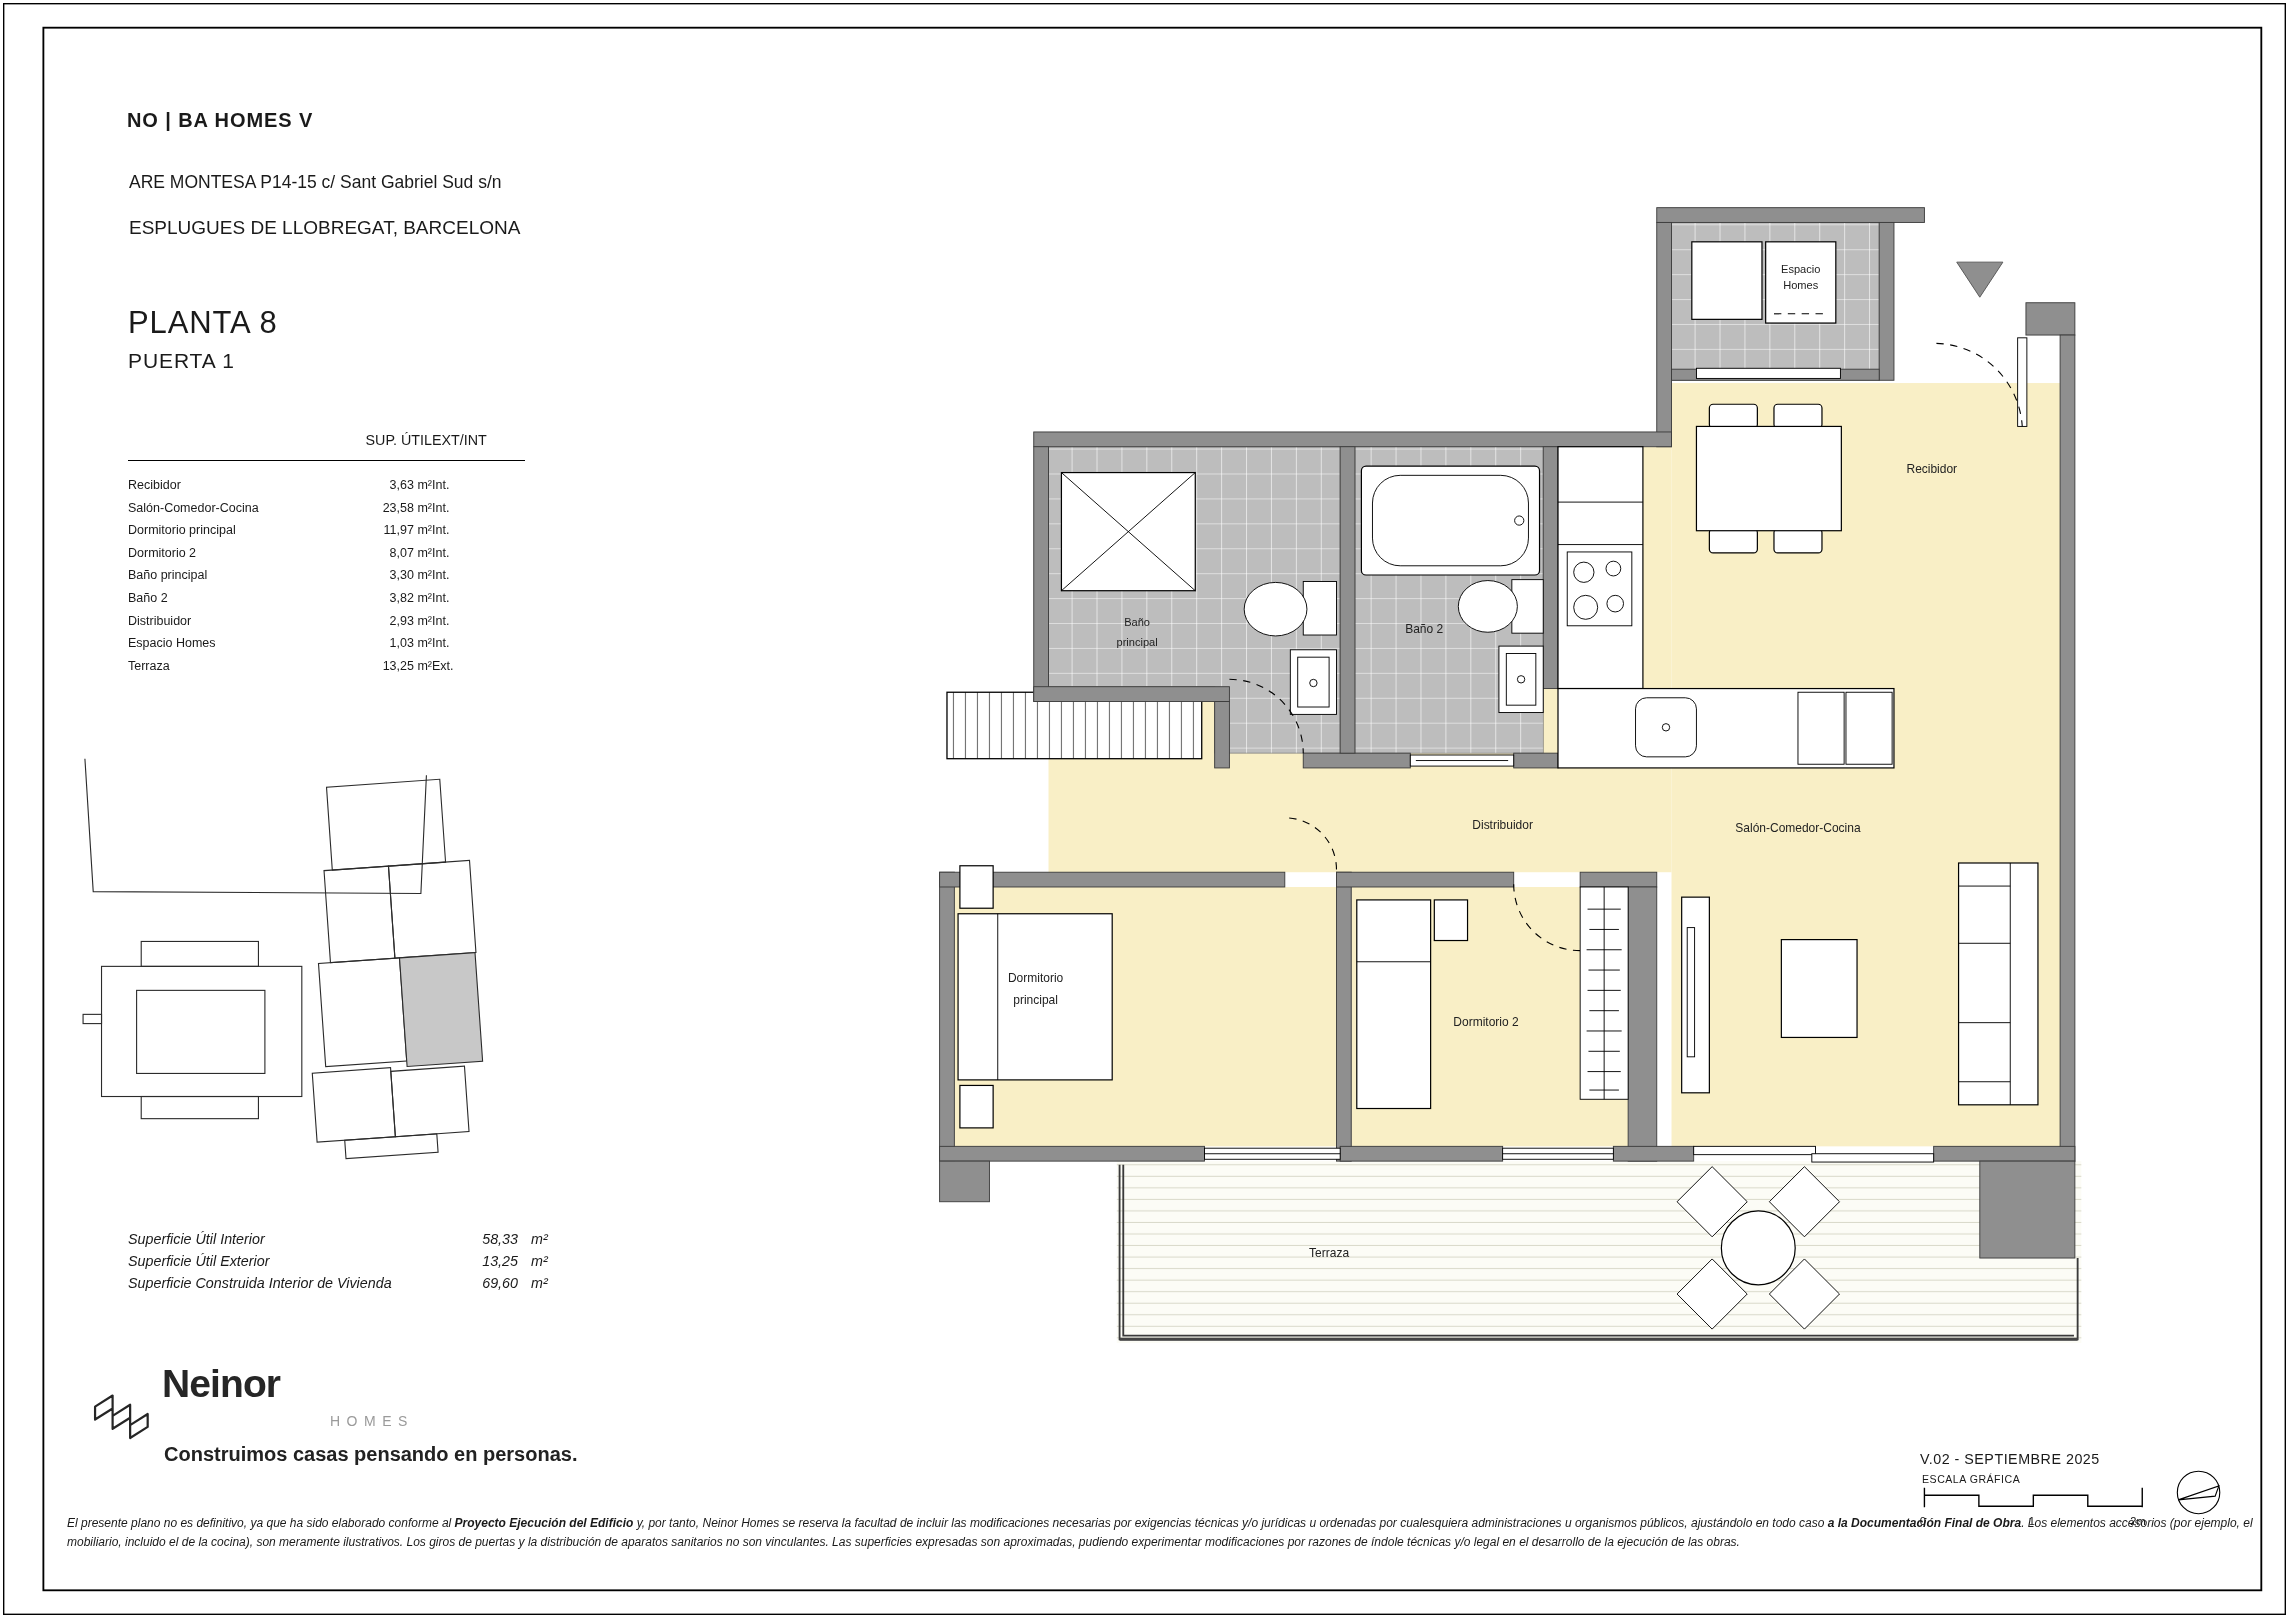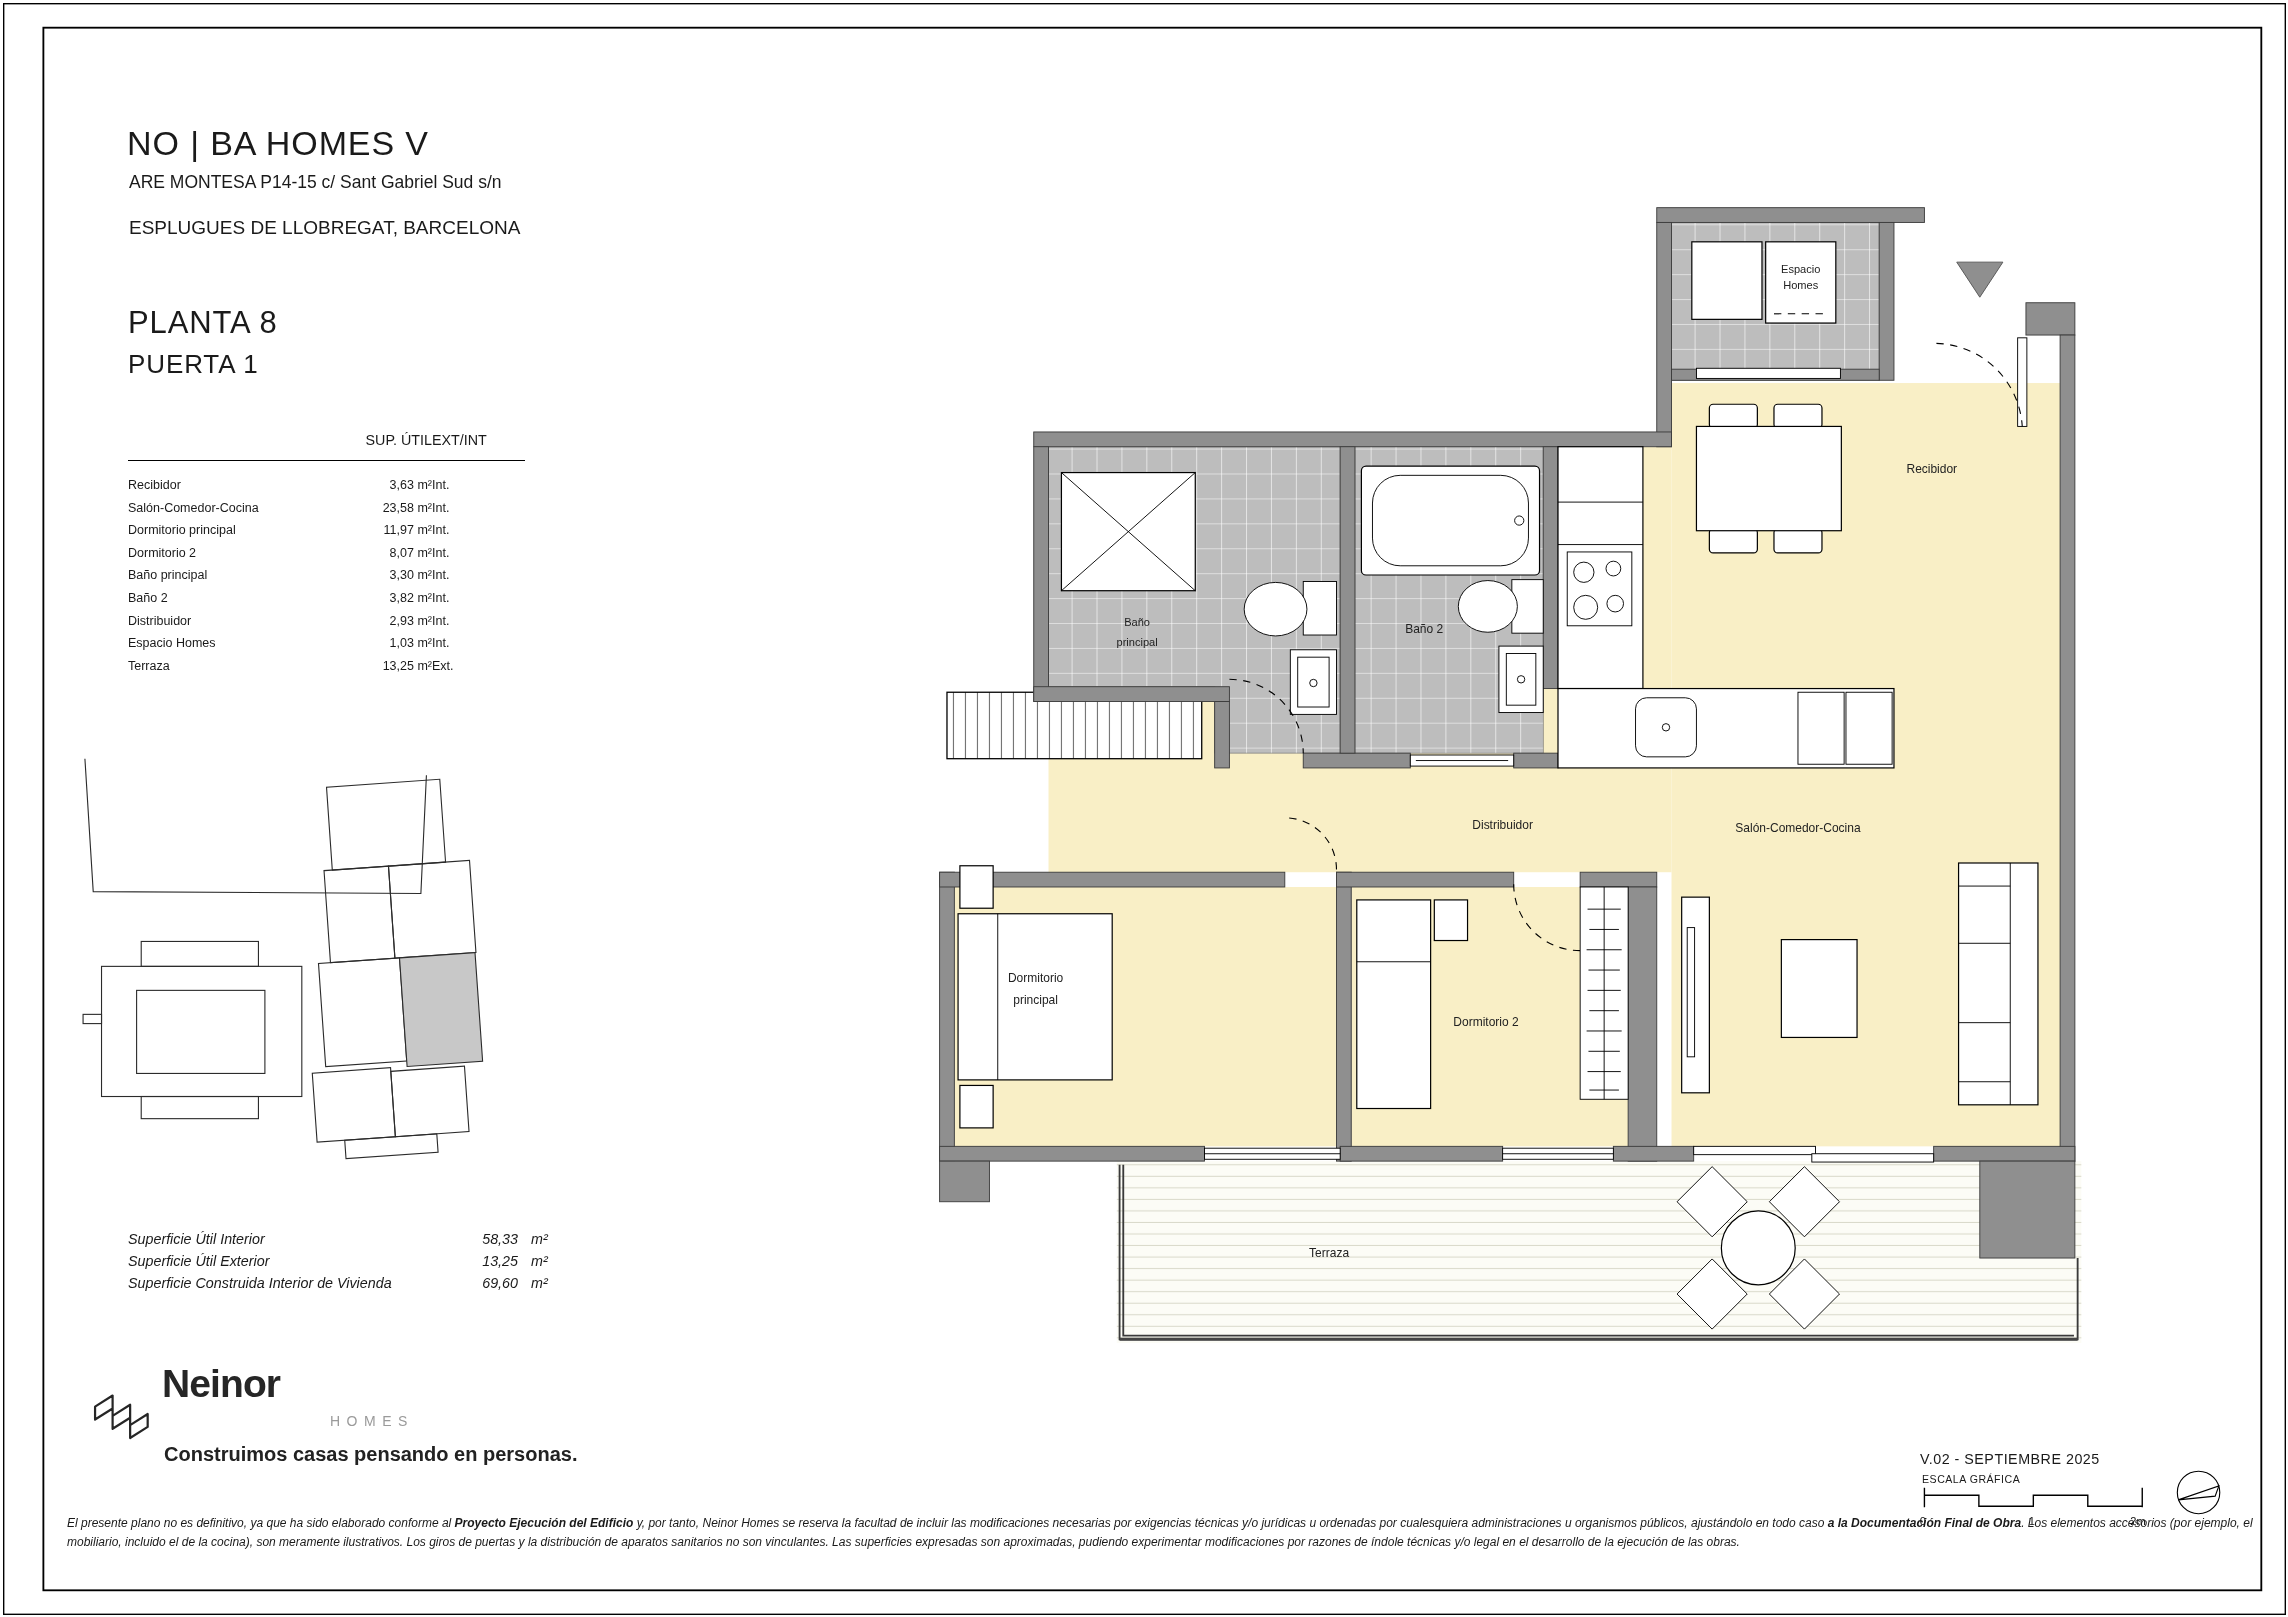--- a/index.html
+++ b/index.html
@@ -1,23 +1,23 @@
 <!DOCTYPE html>
 <html style="--floor: #F9EFC6; --wall: #8F8F8F; --tile: #BDBDBD; --deck-line: #D9D9CA;font-size:14.8px"><head>
 <meta charset="utf-8">
 <style>
   html,body{margin:0;padding:0;width:2289px;height:1618px;background:#ffffff;
     font-family:"Liberation Sans",sans-serif;color:#1a1a1a;overflow:hidden;position:relative;}
   .abs{position:absolute;}
   
-  .title{left:127px;top:124px;font-size:34px;font-weight:normal;letter-spacing:0.9px;}
+  .title{left:127px;top:109px;font-size:20px;font-weight:bold;letter-spacing:0.9px;}
   .addr1{left:129px;top:172px;font-size:17.5px;}
   .addr2{left:129px;top:217px;font-size:19px;}
   .planta{left:128px;top:305px;font-size:31px;letter-spacing:0.9px;}
-  .puerta{left:128px;top:349px;font-size:26px;letter-spacing:0.9px;}
+  .puerta{left:128px;top:349px;font-size:21px;letter-spacing:0.9px;}
   .areas{left:128px;top:432px;width:397px;}
   .thead,.trow{display:grid;grid-template-columns:166px 138px 88px;}
   .thead{font-size:14.3px;padding-bottom:12px;border-bottom:1.8px solid #000;}
   .tbody{padding-top:13px;}
   .trow{font-size:12.5px;line-height:22.6px;}
   .tv{text-align:right;}
   .tt{text-align:left;}
   .summary{left:128px;top:1228px;}
   .srow{display:grid;grid-template-columns:325px 65px 42px;font-size:14.3px;line-height:22px;font-style:italic;}
   .sv{text-align:right;}

